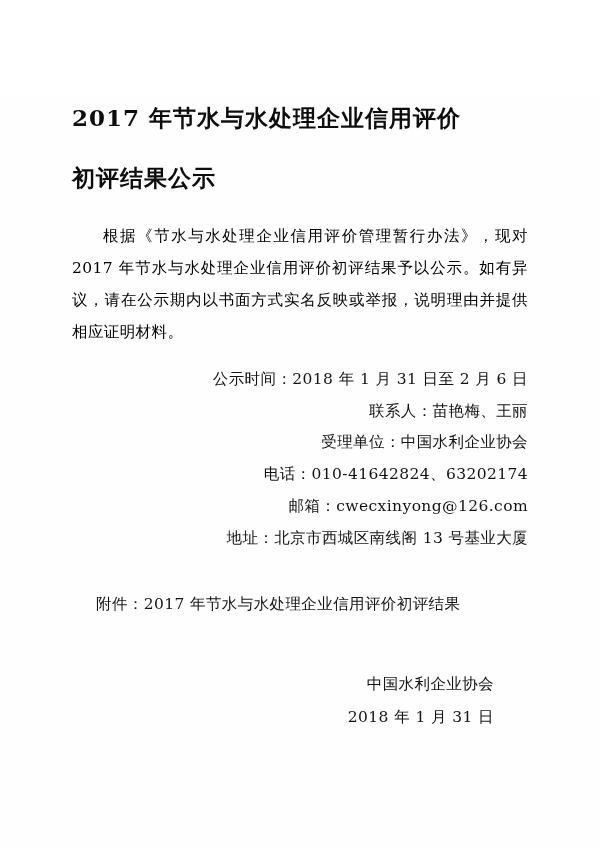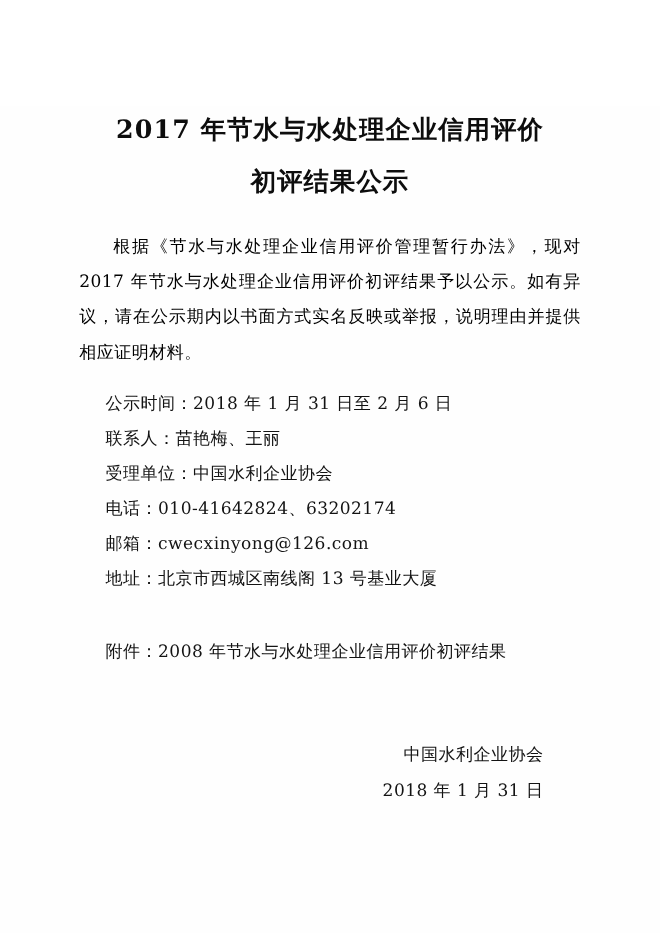--- a/index.html
+++ b/index.html
@@ -17,64 +17,65 @@
   .page {
     position: relative;
     width: 600px;
     height: 848px;
     box-sizing: border-box;
     padding: 0 72px;
     background: #fefefe;
   }
   .title-block {
     margin-top: 96px;
-    text-align: center;
+    text-align: left;
   }
   .title-line {
     font-size: 23px;
     font-weight: bold;
     letter-spacing: 1px;
     line-height: 1.9;
     color: #0d0d0d;
   }
   .title-line.second {
-    margin-top: 4px;
+    margin-top: 16px;
   }
   .body-block {
     margin-top: 22px;
   }
   .para {
     font-size: 15.5px;
     line-height: 2.05;
     text-align: justify;
     text-justify: inter-ideograph;
     text-indent: 2em;
     color: #000000;
     letter-spacing: 0.4px;
   }
   .info-list {
     margin-top: 14px;
+    text-align: right;
   }
   .info-row {
     font-size: 15.5px;
     line-height: 2.05;
     color: #131313;
     letter-spacing: 0.4px;
     padding-left: 24px;
   }
   .attachment {
     margin-top: 34px;
     font-size: 15.5px;
     line-height: 2.05;
     color: #131313;
     letter-spacing: 0.4px;
     padding-left: 24px;
   }
   .signature {
-    margin-top: 62px;
+    margin-top: 48px;
     text-align: right;
     padding-right: 34px;
   }
   .sign-line {
     font-size: 15.5px;
     line-height: 2.1;
     color: #131313;
     letter-spacing: 0.4px;
   }
 </style>
@@ -93,21 +94,21 @@
 
     <div class="info-list">
       <div class="info-row">公示时间：2018 年 1 月 31 日至 2 月 6 日</div>
       <div class="info-row">联系人：苗艳梅、王丽</div>
       <div class="info-row">受理单位：中国水利企业协会</div>
       <div class="info-row">电话：010-41642824、63202174</div>
       <div class="info-row">邮箱：cwecxinyong@126.com</div>
       <div class="info-row">地址：北京市西城区南线阁 13 号基业大厦</div>
     </div>
 
-    <div class="attachment">附件：2008 年节水与水处理企业信用评价初评结果</div>
+    <div class="attachment">附件：2017 年节水与水处理企业信用评价初评结果</div>
 
     <div class="signature">
       <div class="sign-line">中国水利企业协会</div>
       <div class="sign-line">2018 年 1 月 31 日</div>
     </div>
   </div>
 
 </div>
 
 </body></html>

